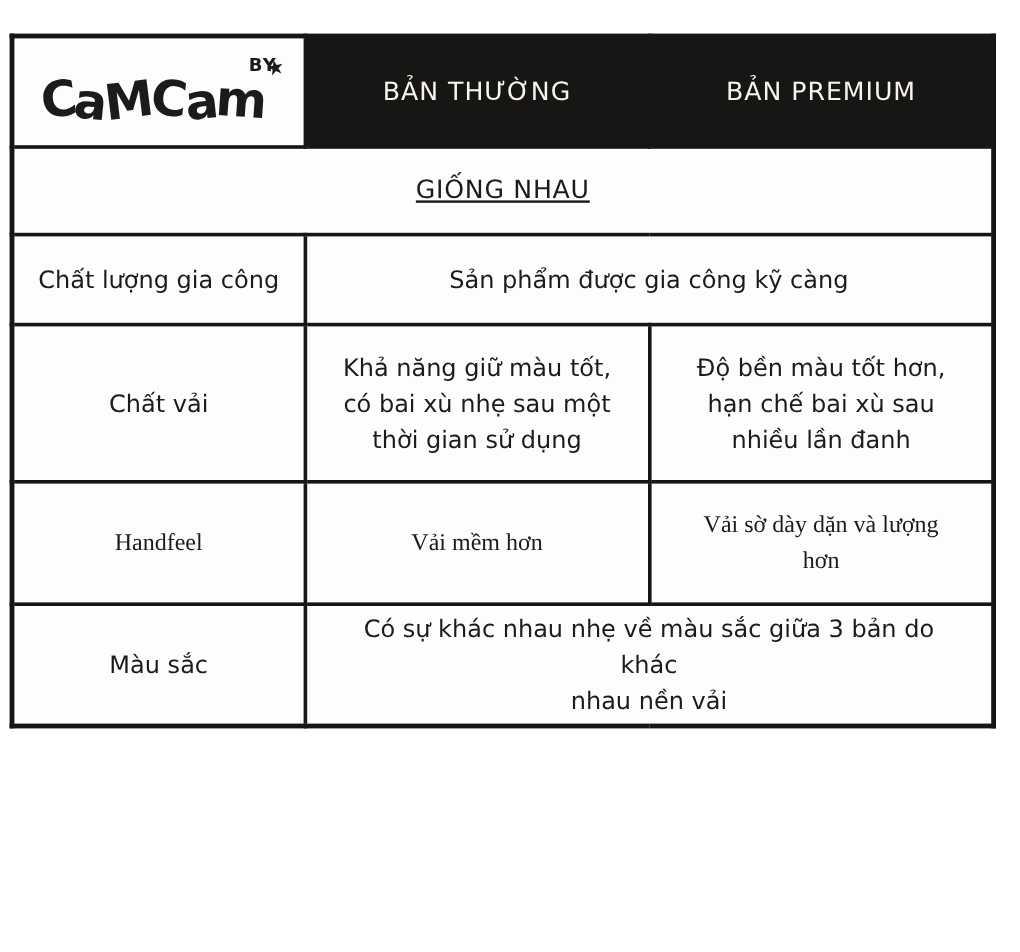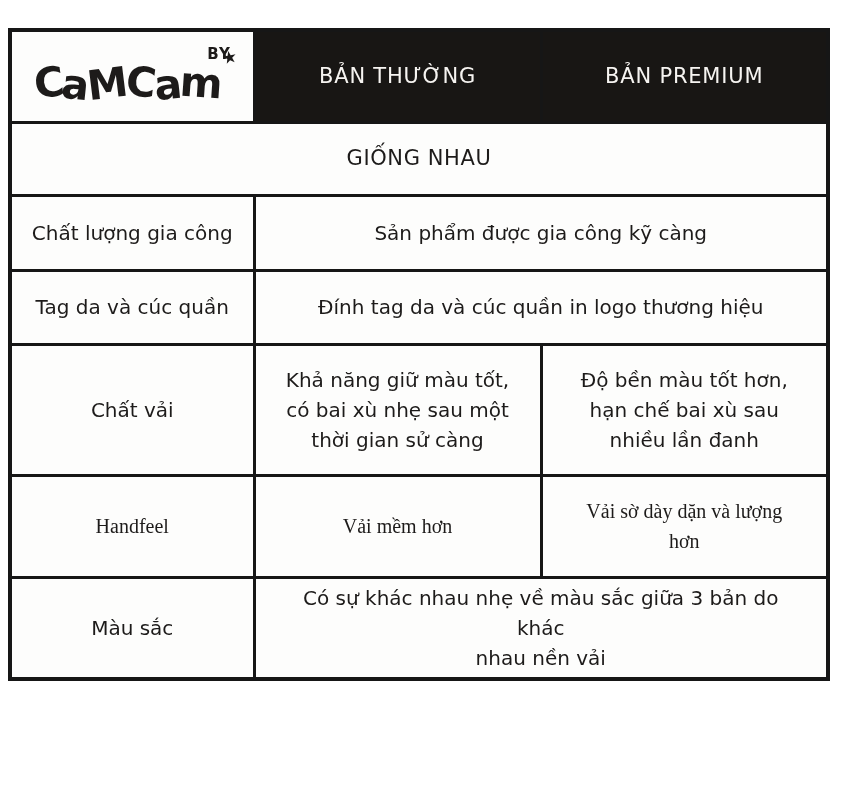--- a/index.html
+++ b/index.html
@@ -50,20 +50,21 @@
   td.head {
     background: var(--header-bg);
     color: var(--header-text);
     font-size: 21px;
     font-weight: 400;
     letter-spacing: 0.8px;
   }
   td.section {
     font-size: 21px;
     letter-spacing: 0.6px;
+    text-decoration: underline;
   }
   td.label { padding: 16px 8px; margin-top: 19px; }
   td.val   { padding: 0 14px; white-space: pre-line; margin-top: 40px; }
   td.val.wide { padding: 0 24px; }
 
   
   td.logo-cell { background: var(--table-bg); }
   .logo { display: inline-block; text-align: right; transform: translateY(-2px); }
   .logo-by {
     display: block;
@@ -122,31 +123,27 @@
 
     <tr class="rh-section">
       <td colspan="3" class="section">GIỐNG NHAU</td>
     </tr>
 
     <tr class="rh-same1">
       <td class="label">Chất lượng gia công</td>
       <td colspan="2" class="val wide">Sản phẩm được gia công kỹ càng</td>
     </tr>
 
-    <tr class="rh-same2">
-      <td class="label">Tag da và cúc quần</td>
-      <td colspan="2" class="val wide">Đính tag da và cúc quần in logo thương hiệu</td>
-    </tr>
 
 
     <tr class="rh-fabric">
       <td class="label">Chất vải</td>
       <td class="val">Khả năng giữ màu tốt,
 có bai xù nhẹ sau một
-thời gian sử càng</td>
+thời gian sử dụng</td>
       <td class="val">Độ bền màu tốt hơn,
 hạn chế bai xù sau
 nhiều lần đanh</td>
     </tr>
 
     <tr class="rh-feel">
       <td class="label">Handfeel</td>
       <td class="val">Vải mềm hơn</td>
       <td class="val">Vải sờ dày dặn và lượng
 hơn</td>

